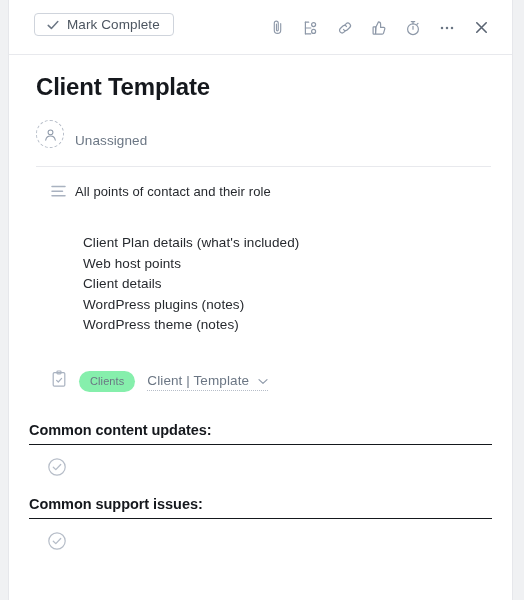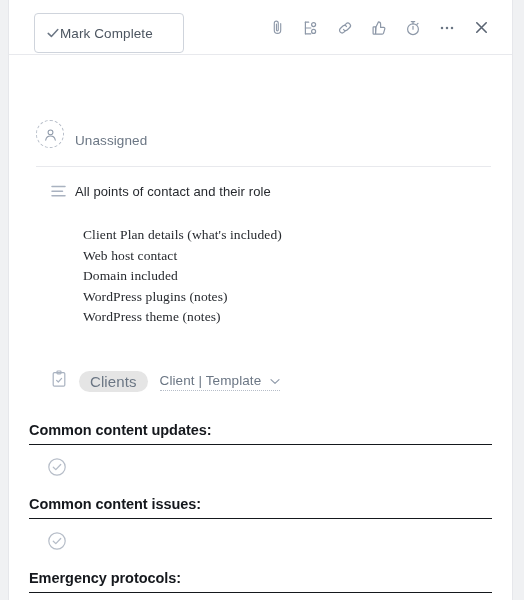--- a/index.html
+++ b/index.html
@@ -33,25 +33,25 @@
     position: relative;
     height: 55px;
     border-bottom: 1px solid #e8e9ed;
     box-sizing: border-box;
   }
 
   #mark-complete-button {
     position: absolute;
     left: 25px;
     top: 13px;
-    height: 40px;
-    padding: 0 30px 0 11px;
-    display: flex;
-    align-items: center;
-    gap: 0;
+    height: 23px;
+    padding: 0 13px 0 11px;
+    display: flex;
+    align-items: center;
+    gap: 7px;
     background: #ffffff;
     border: 1px solid #cfd4dc;
     border-radius: 4px;
     cursor: pointer;
     box-sizing: border-box;
   }
   #mark-complete-button .label {
     font-size: 13.5px;
     color: #4c5560;
     letter-spacing: .1px;
@@ -143,23 +143,22 @@
     top: 182px;
     width: 420px;
   }
   #description-heading {
     font-size: 13px;
     line-height: 19px;
     color: #26292e;
     letter-spacing: .1px;
   }
   #description-list {
-    margin-top: 24px;
+    margin-top: 32px;
     padding-left: 8px;
-    font-family: Liberation Serif, serif;
   }
   #description-list .desc-line {
     font-size: 13.5px;
     line-height: 20.5px;
     color: #26292e;
     letter-spacing: .1px;
   }
 
   
   #project-row {
@@ -167,24 +166,24 @@
     left: 42px;
     top: 370px;
     display: flex;
     align-items: center;
     gap: 12px;
   }
   #project-chip {
     height: 21px;
     padding: 0 11px;
     border-radius: 11px;
-    background: #e5e5e5;
-    display: flex;
-    align-items: center;
-    font-size: 15px;
+    background: #86efac;
+    display: flex;
+    align-items: center;
+    font-size: 11px;
     color: #6b7684;
     cursor: pointer;
     letter-spacing: .1px;
   }
   #section-select {
     display: flex;
     align-items: center;
     gap: 9px;
     cursor: pointer;
     padding-bottom: 1px;
@@ -314,20 +313,21 @@
         <span>
           <svg width="17" height="17" viewBox="0 0 18 18" fill="none">
             <path d="M4 4 L14 14 M14 4 L4 14" stroke="#5a6472" stroke-width="1.7" stroke-linecap="round"></path>
           </svg>
         </span>
       </div>
 
     </div>
   </div>
 
+  <div id="page-title">Client Template</div>
 
   <div id="meta-row">
 
     <div class="meta-field" id="assignee-field">
       <span class="dashed-avatar">
         <svg width="15" height="15" viewBox="0 0 16 16" fill="none">
           <circle cx="8" cy="5.7" r="2.6" stroke="#8d98a8" stroke-width="1.1"></circle>
           <path d="M2.9 14c.5-2.8 2.6-4.3 5.1-4.3s4.6 1.5 5.1 4.3" stroke="#8d98a8" stroke-width="1.1" stroke-linecap="round"></path>
         </svg>
       </span>
@@ -342,22 +342,22 @@
   <div id="description-icon">
     <svg width="16" height="14" viewBox="0 0 16 14" fill="none">
       <path d="M1 1.6h13M1 6.2h10.5M1 10.8h13" stroke="#a9b2c0" stroke-width="1.5" stroke-linecap="round"></path>
     </svg>
   </div>
 
   <div id="description-block">
     <div id="description-heading">All points of contact and their role</div>
     <div id="description-list">
       <div class="desc-line">Client Plan details (what's included)</div>
-      <div class="desc-line">Web host contact</div>
-      <div class="desc-line">Domain included</div>
+      <div class="desc-line">Web host points</div>
+      <div class="desc-line">Client details</div>
       <div class="desc-line">WordPress plugins (notes)</div>
       <div class="desc-line">WordPress theme (notes)</div>
     </div>
   </div>
 
   <div id="project-row">
     <span>
       <svg width="16" height="18" viewBox="0 0 16 18" fill="none">
         <rect x="2.2" y="2.6" width="11.6" height="13.6" rx="1.2" stroke="#a9b2c0" stroke-width="1.2"></rect>
         <rect x="6" y="1" width="4" height="2.8" rx=".8" stroke="#a9b2c0" stroke-width="1.2"></rect>
@@ -385,32 +385,29 @@
       <span class="subtask-check">
         <svg width="20" height="20" viewBox="0 0 20 20" fill="none">
           <circle cx="10" cy="10" r="8.2" stroke="#b6bdc8" stroke-width="1.2"></circle>
           <path d="M6.3 10.2 8.8 12.6 13.7 7.5" stroke="#b6bdc8" stroke-width="1.3" stroke-linecap="round" stroke-linejoin="round"></path>
         </svg>
       </span>
       <span class="subtask-item-text"></span>
     </div>
 
     <div class="subtask-heading-row">
-      <span class="subtask-heading-text">Common content issues:</span>
+      <span class="subtask-heading-text">Common support issues:</span>
     </div>
 
     <div class="subtask-item-row">
       <span class="subtask-check">
         <svg width="20" height="20" viewBox="0 0 20 20" fill="none">
           <circle cx="10" cy="10" r="8.2" stroke="#b6bdc8" stroke-width="1.2"></circle>
           <path d="M6.3 10.2 8.8 12.6 13.7 7.5" stroke="#b6bdc8" stroke-width="1.3" stroke-linecap="round" stroke-linejoin="round"></path>
         </svg>
       </span>
       <span class="subtask-item-text"></span>
     </div>
 
-    <div class="subtask-heading-row">
-      <span class="subtask-heading-text">Emergency protocols:</span>
-    </div>
 
   </div>
 
 </div>
 
 </body></html>

